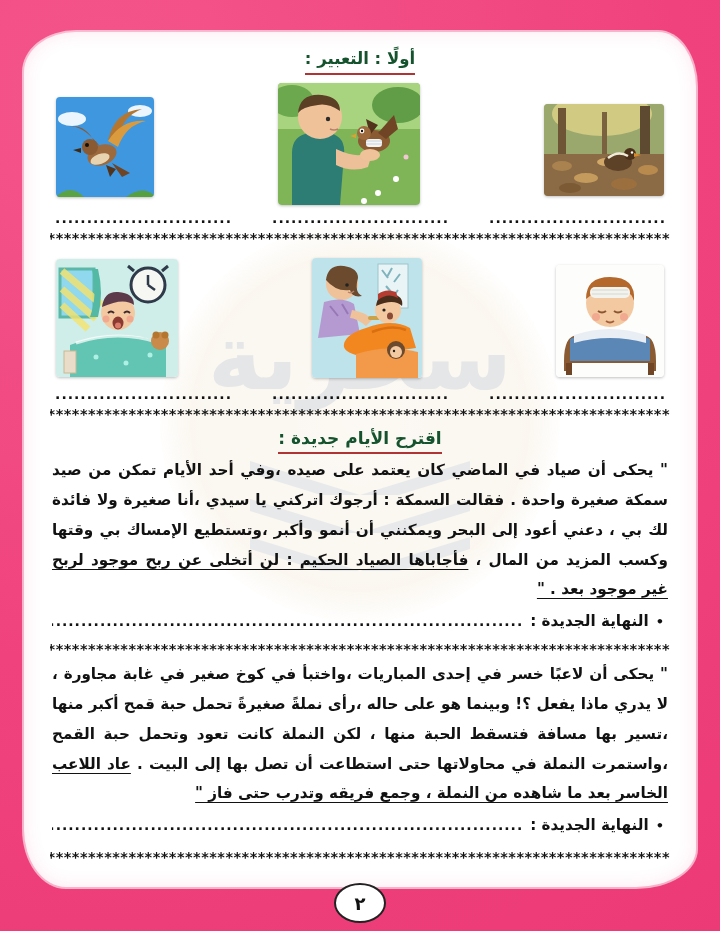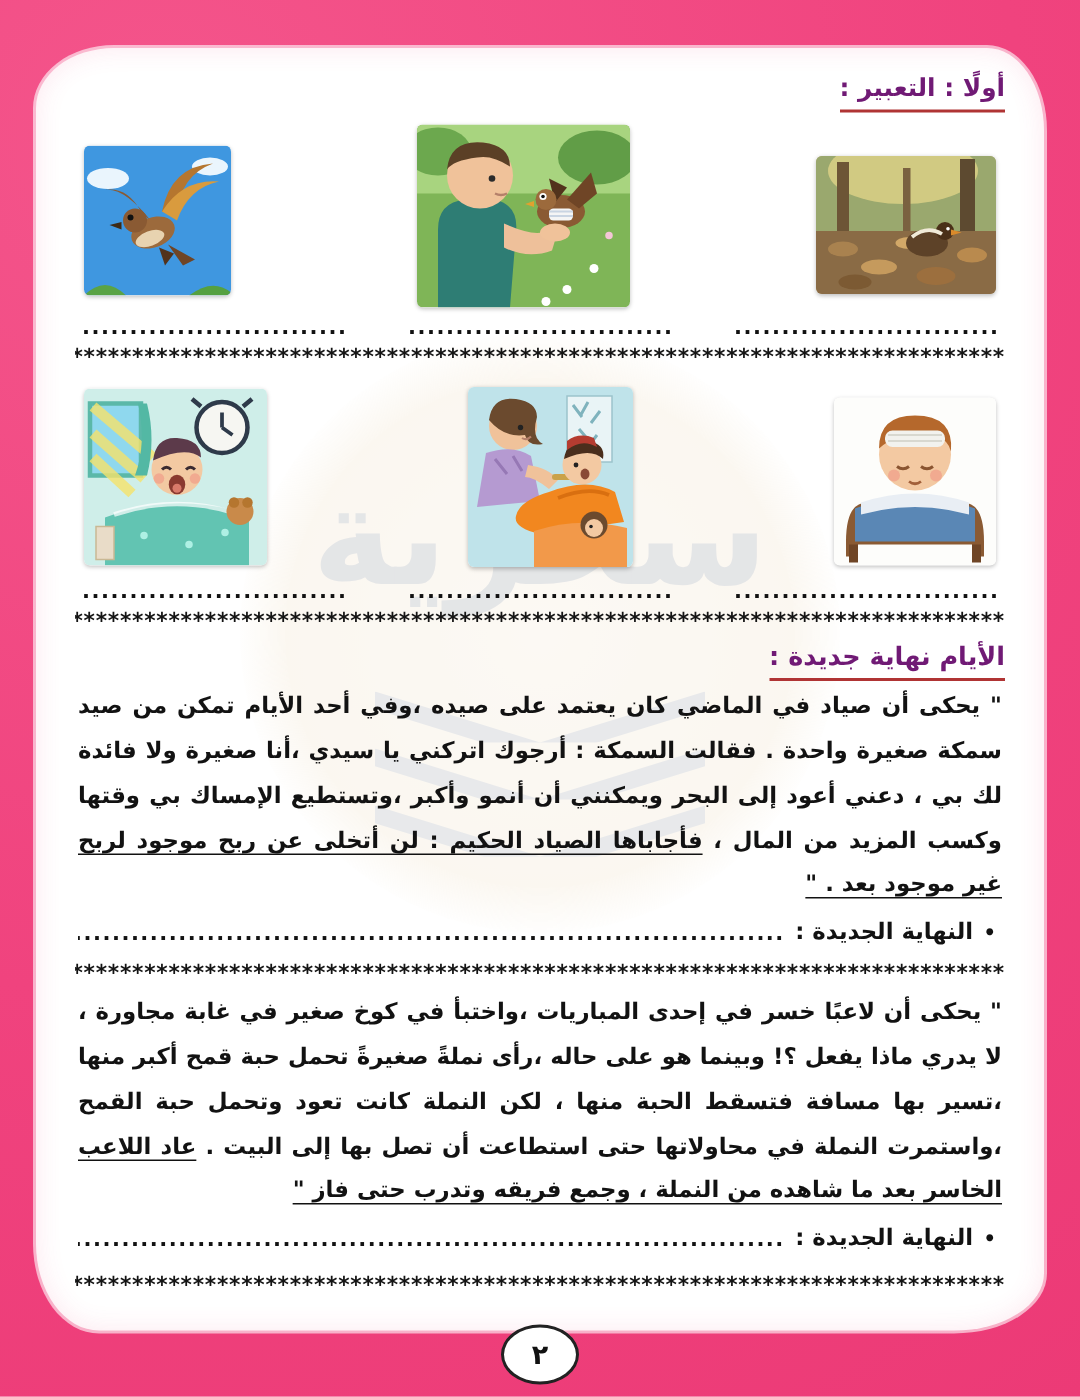--- a/index.html
+++ b/index.html
@@ -35,21 +35,21 @@
     width:420px; height:420px; opacity:.22; pointer-events:none;
   }
   .wm-circle{ position:absolute; inset:10px; border-radius:50%;
     background:radial-gradient(circle, #f3e7cf 0%, #eeddc0 60%, rgba(238,221,192,0) 72%); }
   .wm-text{ position:absolute; width:100%; top:92px; text-align:center;
     font-size:92px; font-weight:bold; color:#8a8f96; letter-spacing:4px;}
   .wm-book{ position:absolute; left:50%; top:245px; transform:translateX(-50%); }
   .wm-book div{ width:220px; height:34px; margin:4px auto;
     background:#9aa0a8; clip-path:polygon(0 0, 50% 100%, 100% 0, 100% 35%, 50% 135%, 0 35%);}
   
-  .hdr { text-align:right; color:#701a75; font-weight:bold; font-size:16.5px; line-height:1.55; }
+  .hdr { text-align:center; color:#14532d; font-weight:bold; font-size:16.5px; line-height:1.55; }
   .hdr .u { border-bottom:2px solid #b03434; padding-bottom:1px; display:inline-block;}
   .hdr2 { margin-top:2px; }
   
   .img-row { display:flex; justify-content:space-between; align-items:center; margin:8px 6px 4px 6px; }
   .img-box { background:#fff; box-shadow:0 1px 3px rgba(0,0,0,.25); border-radius:4px; overflow:hidden; flex:0 0 auto;}
   .img-box svg{ display:block; }
   
   .dots-row { display:flex; justify-content:space-between; margin:6px 4px 2px 4px; }
   .dots-seg { width:178px; overflow:hidden; white-space:nowrap;
     font-weight:bold; font-size:14px; letter-spacing:1px; color:#111; line-height:1;}
@@ -255,21 +255,21 @@
 
       <div class="dots-row">
         <div class="dots-seg">..........................................</div>
         <div class="dots-seg">..........................................</div>
         <div class="dots-seg">..........................................</div>
       </div>
 
       <div class="stars">********************************************************************************</div>
 
       <div class="hdr" style="font-size:17px; margin-top:2px;">
-        <span class="u">الأيام نهاية جديدة :</span>
+        <span class="u">اقترح الأيام جديدة :</span>
       </div>
 
       <p class="para">
         <span>" يحكى أن صياد في الماضي كان يعتمد على صيده ،وفي أحد الأيام تمكن من صيد سمكة صغيرة واحدة . فقالت السمكة : أرجوك اتركني يا سيدي ،أنا صغيرة ولا فائدة لك بي ، دعني أعود إلى البحر ويمكنني أن أنمو وأكبر ،وتستطيع الإمساك بي وقتها وكسب المزيد من المال ، </span><span class="ul">فأجاباها الصياد الحكيم : لن أتخلى عن ربح موجود لربح غير موجود بعد . "</span>
       </p>
 
       <div class="answer-line">
         <span class="bullet">•</span>
         <span class="label">النهاية الجديدة :</span>
         <span class="adots">........................................................................................................................................</span>

